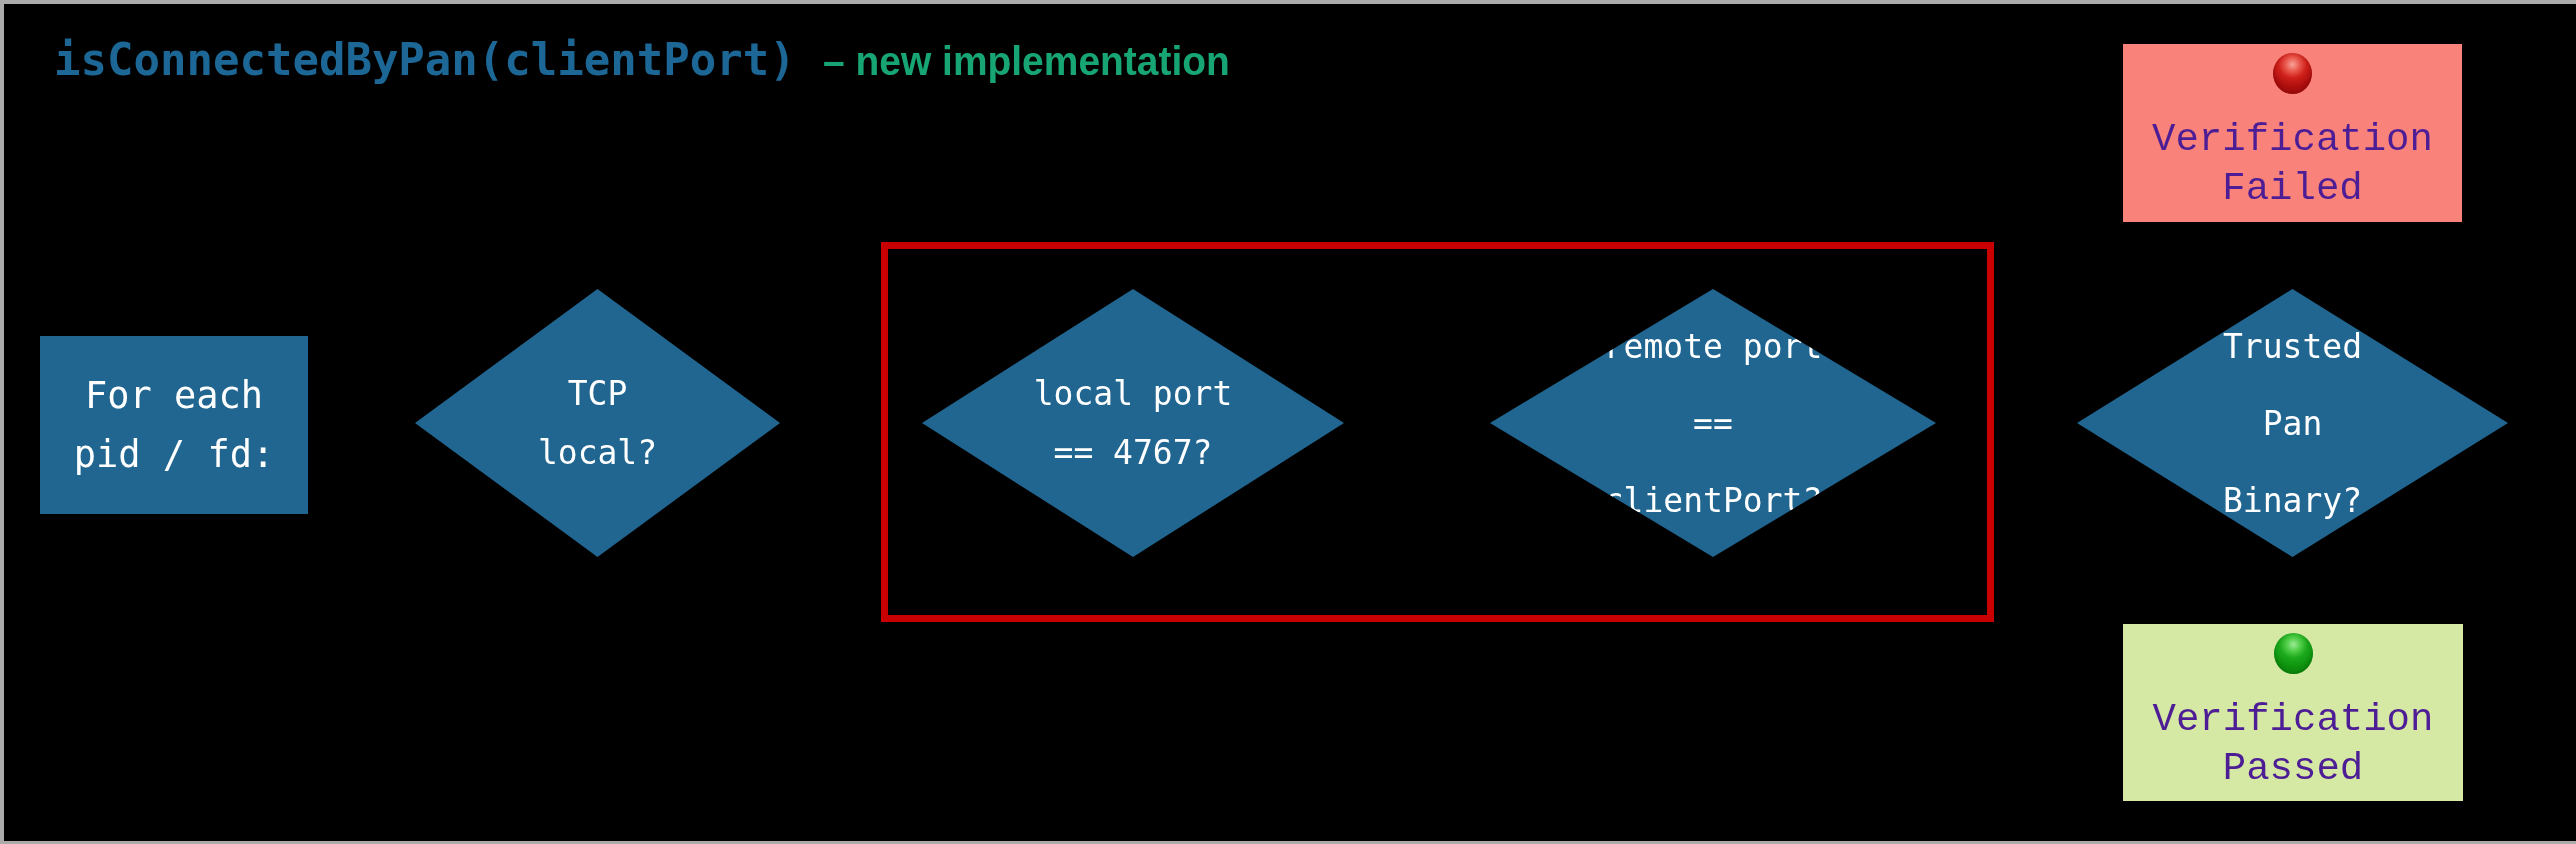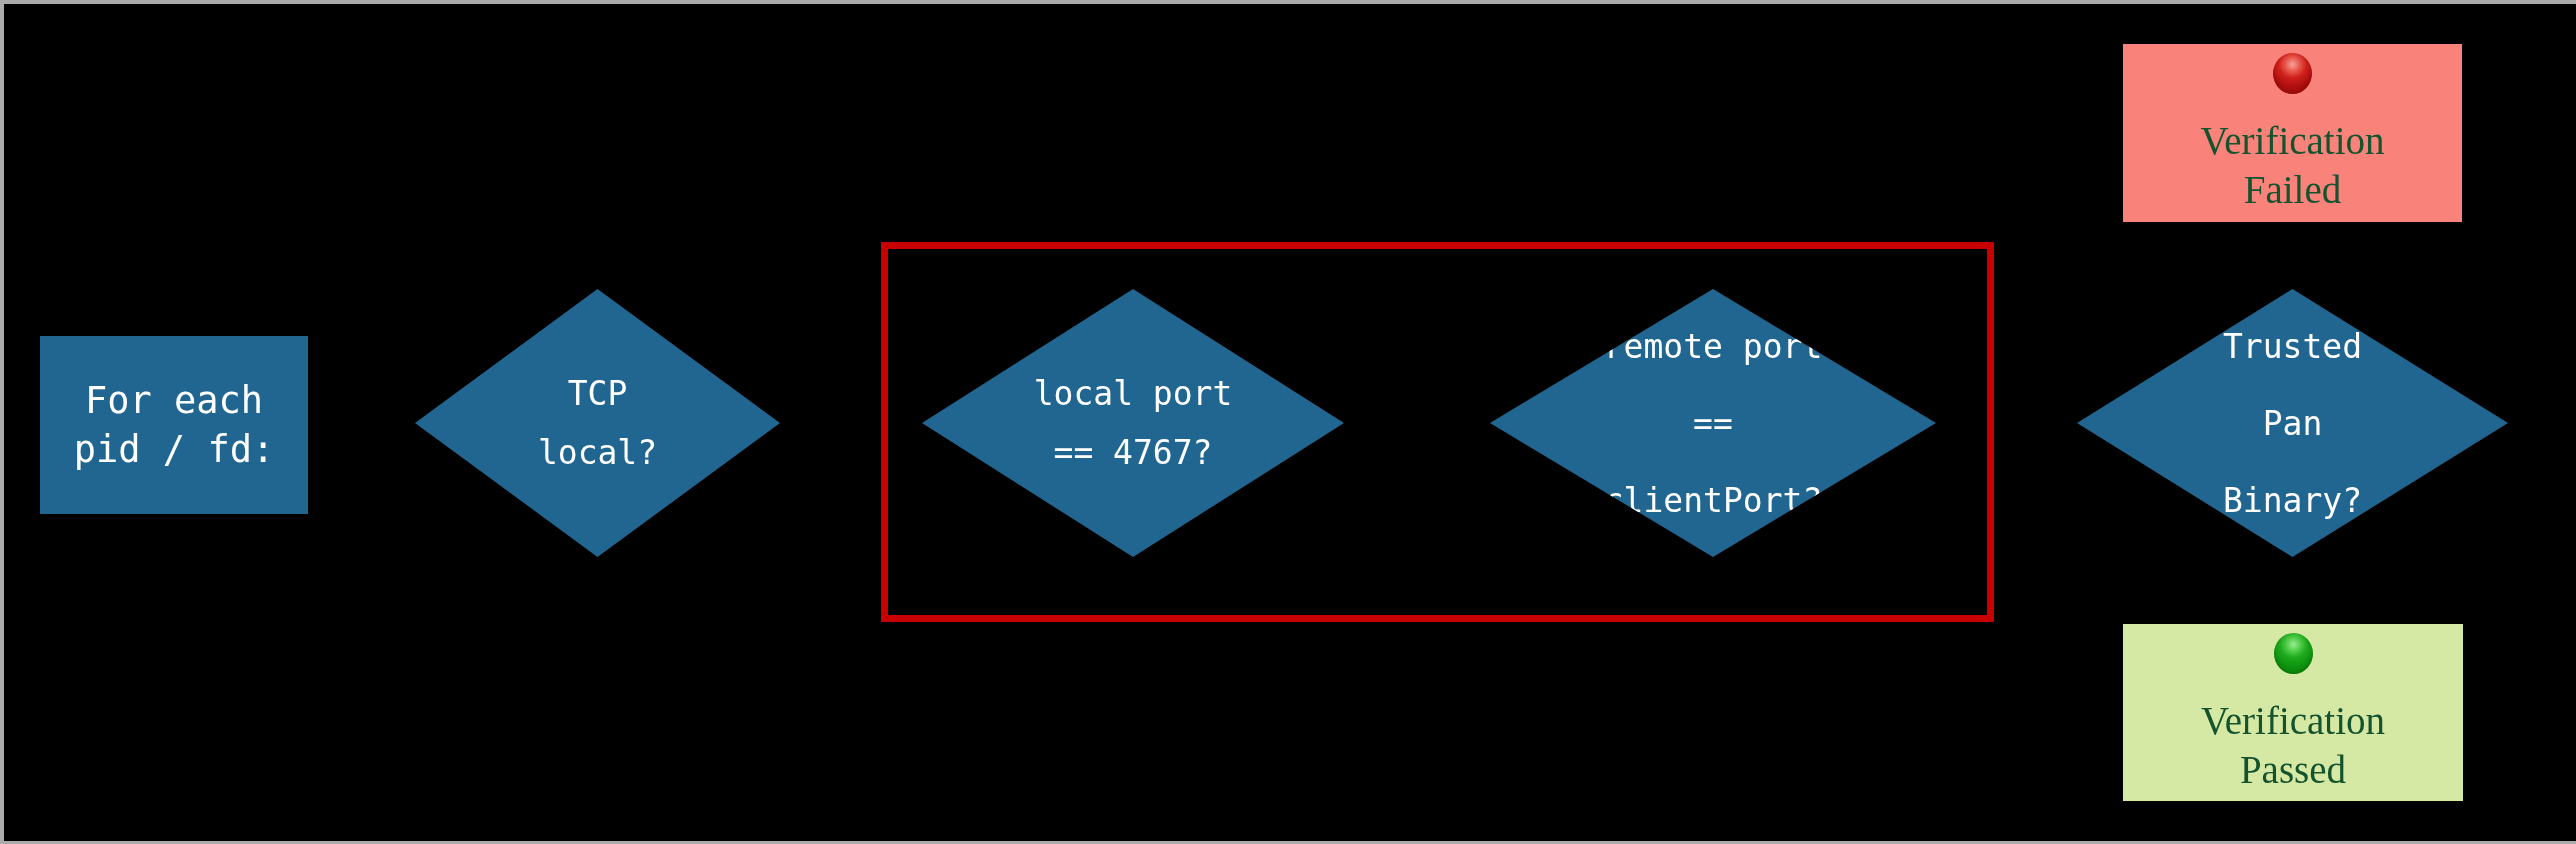--- a/index.html
+++ b/index.html
@@ -37,21 +37,21 @@
 
   
   .shape { position: absolute; display: flex; align-items: center; justify-content: center; }
   .node-fill { background: #206690; }
   .node-label {
     color: #FFFFFF; text-align: center; white-space: pre-line;
     font-family: "DejaVu Sans Mono", monospace;
   }
 
   .start-box { left: 36px; top: 332px; width: 268px; height: 178px; }
-  .start-box .node-label { font-size: 37px; line-height: 49px; }
+  .start-box .node-label { font-size: 37px; line-height: 59px; }
 
   .diamond { clip-path: polygon(50% 0, 100% 50%, 50% 100%, 0 50%); }
   .diamond .node-label { font-size: 33px; line-height: 59px; }
   .diamond .node-label.spread { line-height: 77px; }
 
   .diamond-tcp     { left:  411px; top: 285px; width: 365px; height: 268px; }
   .diamond-local   { left: 918px; top: 285px; width: 422px; height: 268px; }
   .diamond-remote  { left: 1486px; top: 285px; width: 446px; height: 268px; }
   .diamond-trusted { left: 2073px; top: 285px; width: 431px; height: 268px; }
 
@@ -65,42 +65,45 @@
   }
 
   
   .outcome {
     position: absolute; display: flex; flex-direction: column; align-items: center;
   }
   .outcome-failed { left: 2119px; top: 40px;  width: 339px; height: 178px; background: #F9837B; }
   .outcome-passed { left: 2119px; top: 620px; width: 340px; height: 177px; background: #D6E9A4; }
   .outcome-label {
     margin-top: 21.6px;
-    color: #14532d; text-align: center; white-space: pre-line;
-    font-family: Liberation Serif, serif;
+    color: #4c1d95; text-align: center; white-space: pre-line;
+    font-family: Liberation Mono, monospace;
     font-size: 39px; line-height: 49px;
   }
   .sphere {
     width: 39px; height: 41px; margin-top: 9.3px;
     border-radius: 50%;
   }
   .sphere-red {
     background: radial-gradient(ellipse 60% 55% at 50% 28%, #F8A29A 0%, #E8554A 32%, #CE201A 60%, #AE0E0E 100%);
     box-shadow: inset 0 -2.1px 4.1px rgba(100,0,0,0.45);
   }
   .sphere-green {
     background: radial-gradient(ellipse 60% 55% at 50% 28%, #9BEB94 0%, #4CCB45 32%, #1CA81C 60%, #0E930E 100%);
     box-shadow: inset 0 -2.1px 4.1px rgba(0,80,0,0.45);
   }
 </style>
 </head>
 <body>
 
 <div class="canvas">
 
+  <div class="title">
+    <span class="title-code">isConnectedByPan(clientPort)</span><span class="title-suffix">– new implementation</span>
+  </div>
 
   <div class="shape node-fill start-box">
     <div class="node-label">For each
 pid / fd:</div>
   </div>
 
   <div class="shape node-fill diamond diamond-tcp">
     <div class="node-label">TCP
 local?</div>
   </div>

